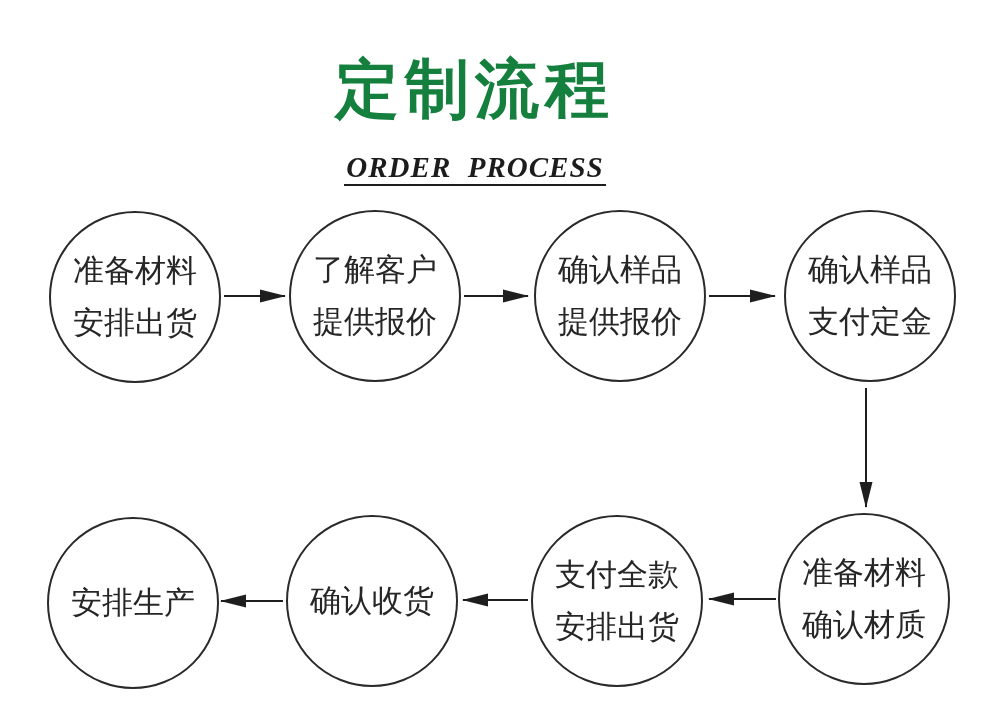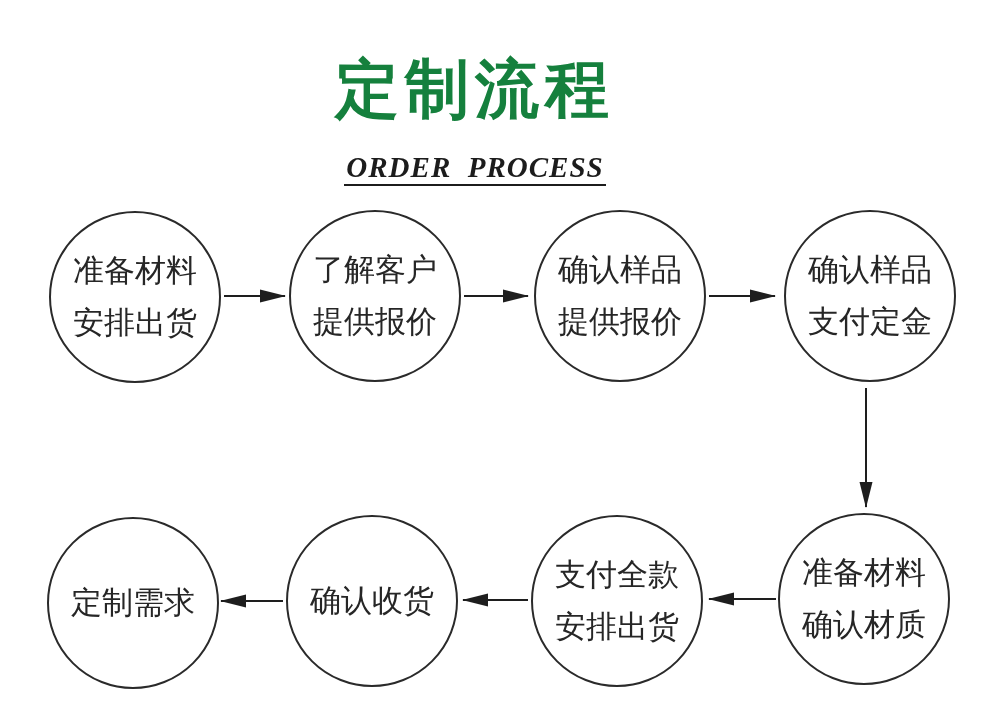--- a/index.html
+++ b/index.html
@@ -158,17 +158,17 @@
     <span class="cl">支付全款</span>
     <span class="cl">安排出货</span>
   </div>
 
   <div class="step-circle pos-7">
     <span class="cl">确认收货</span>
     <span class="cl"></span>
   </div>
 
   <div class="step-circle pos-8">
-    <span class="cl">定制需求</span>
+    <span class="cl">安排生产</span>
     <span class="cl"></span>
   </div>
 
 </div>
 
 </body></html>

